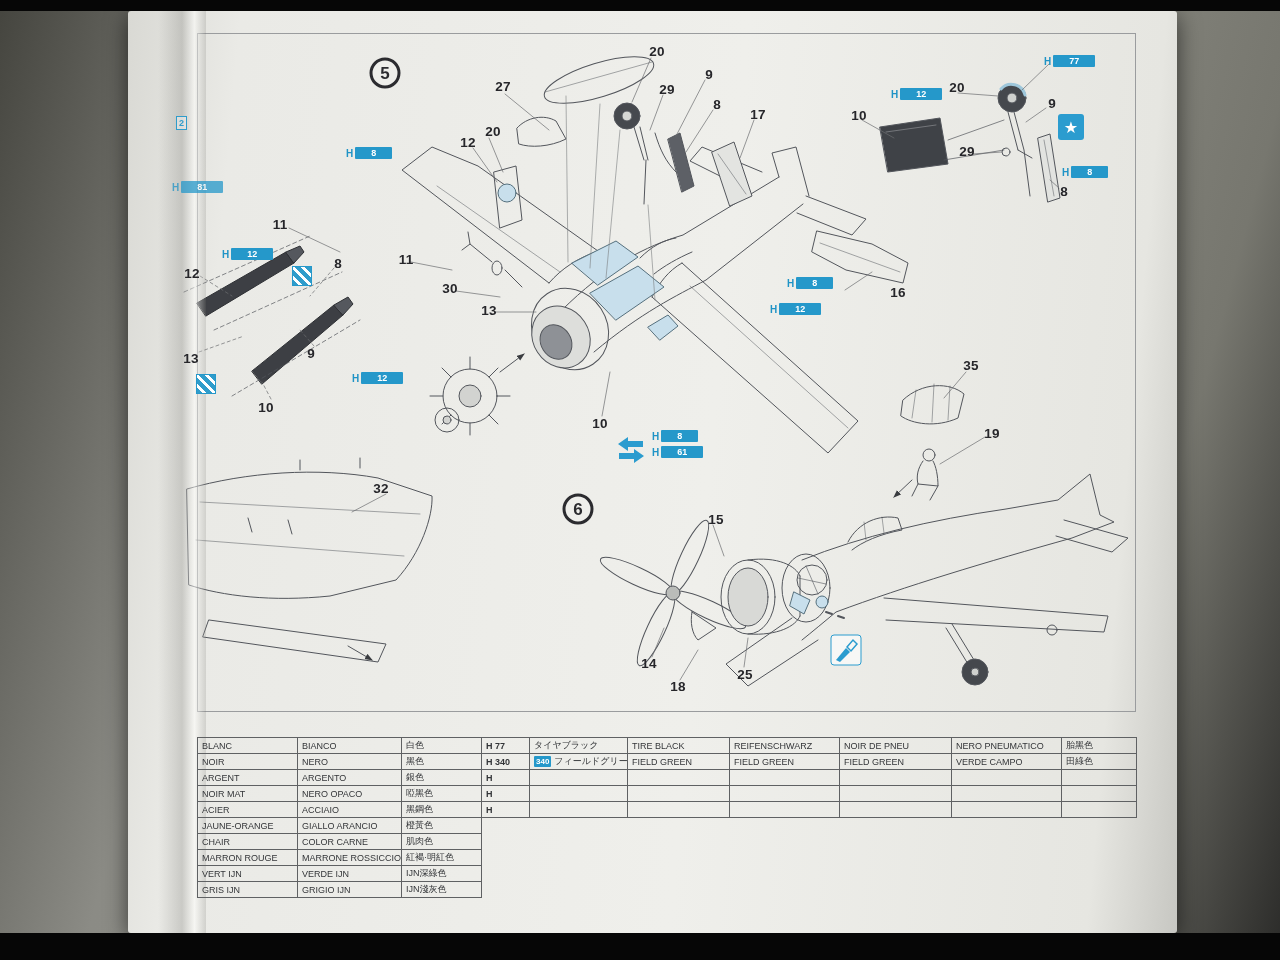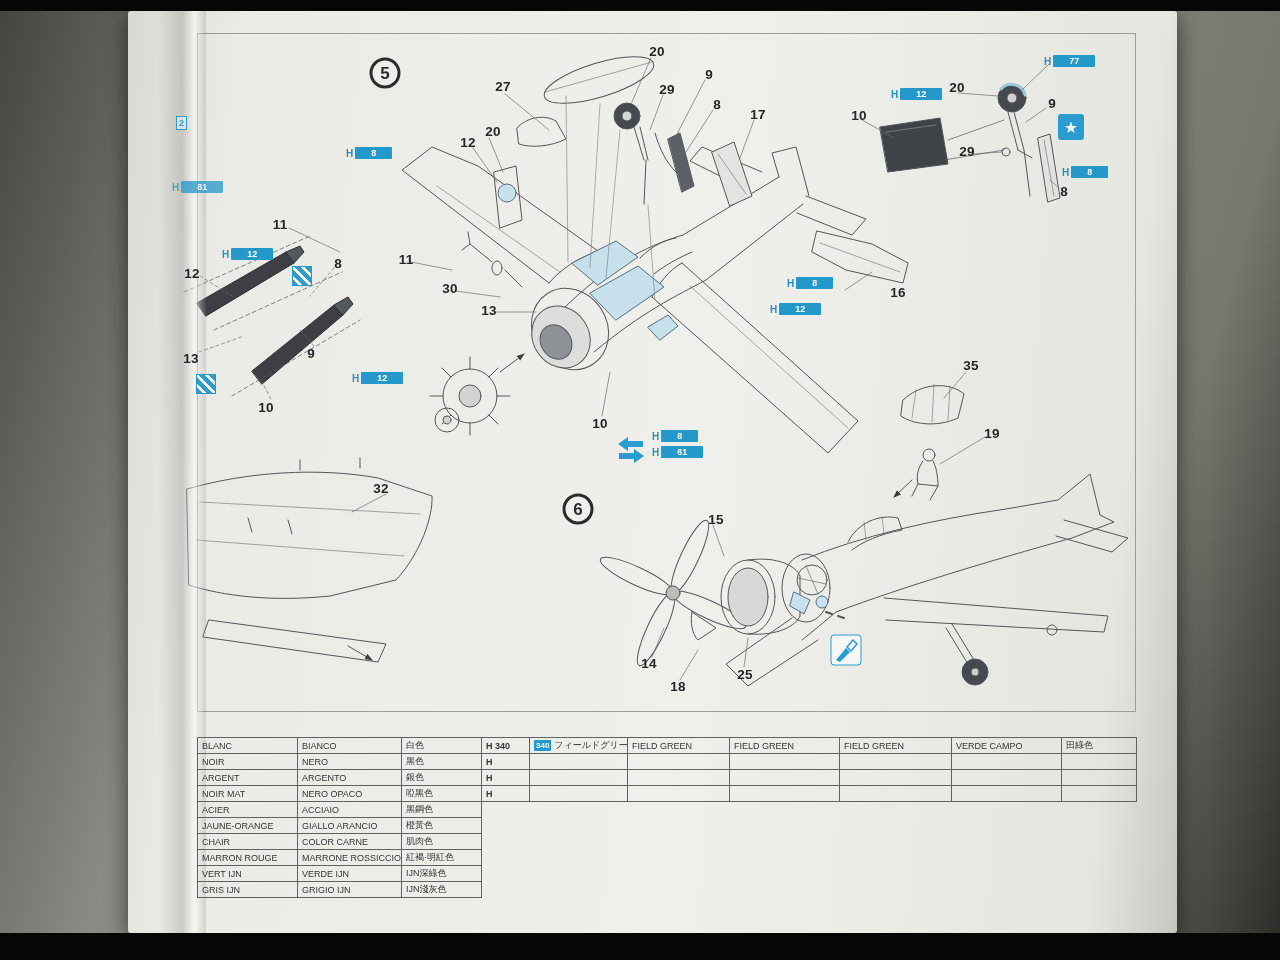--- a/index.html
+++ b/index.html
@@ -422,20 +422,29 @@
       <col style="width:48px">
         <col style="width:98px">
         <col style="width:102px">
         <col style="width:110px">
       <col style="width:112px">
         <col style="width:110px">
         <col style="width:75px">
     </colgroup>
     <tbody>
         <tr>
+          <td class="code-cell">H 77</td>
+          <td>タイヤブラック</td>
+          <td>TIRE BLACK</td>
+          <td>REIFENSCHWARZ</td>
+          <td>NOIR DE PNEU</td>
+          <td>NERO PNEUMATICO</td>
+          <td>胎黑色</td>
+        </tr>
+        <tr>
           <td class="code-cell">H 340</td>
           <td><span class="cell-badge">340</span>フィールドグリーンFS34097</td>
           <td>FIELD GREEN</td>
           <td>FIELD GREEN</td>
           <td>FIELD GREEN</td>
           <td>VERDE CAMPO</td>
           <td>田綠色</td>
         </tr>
         <tr>
           <td class="code-cell">H</td>

